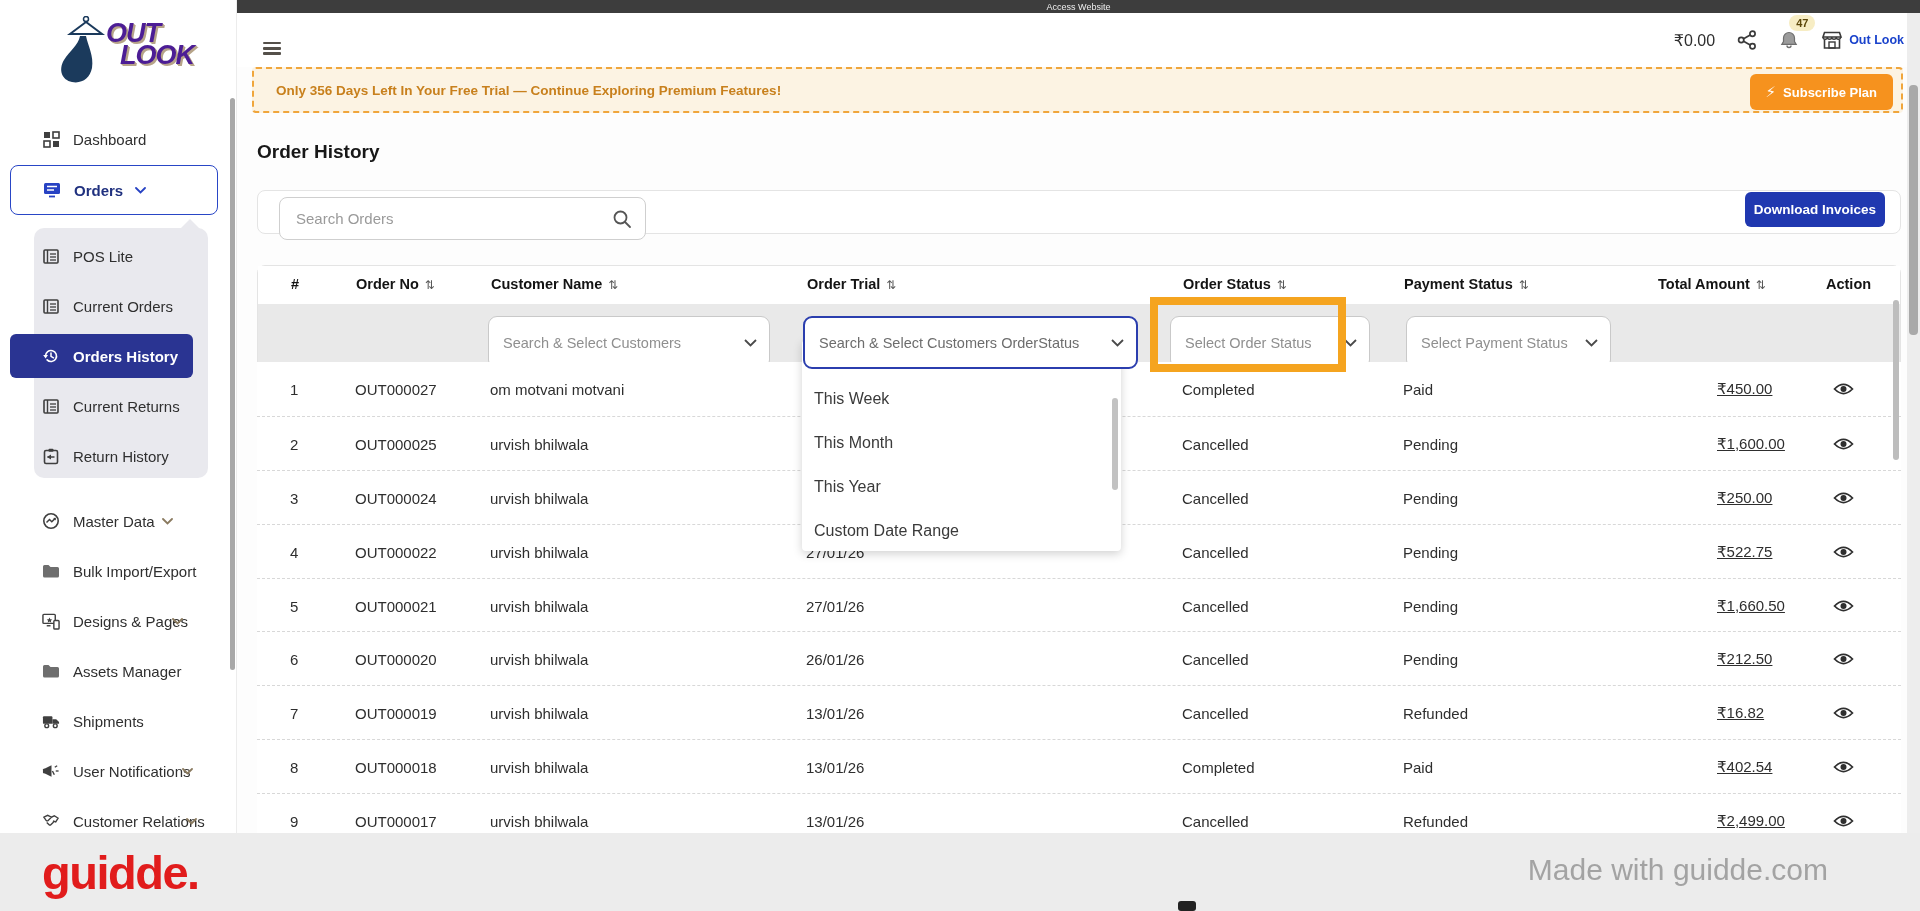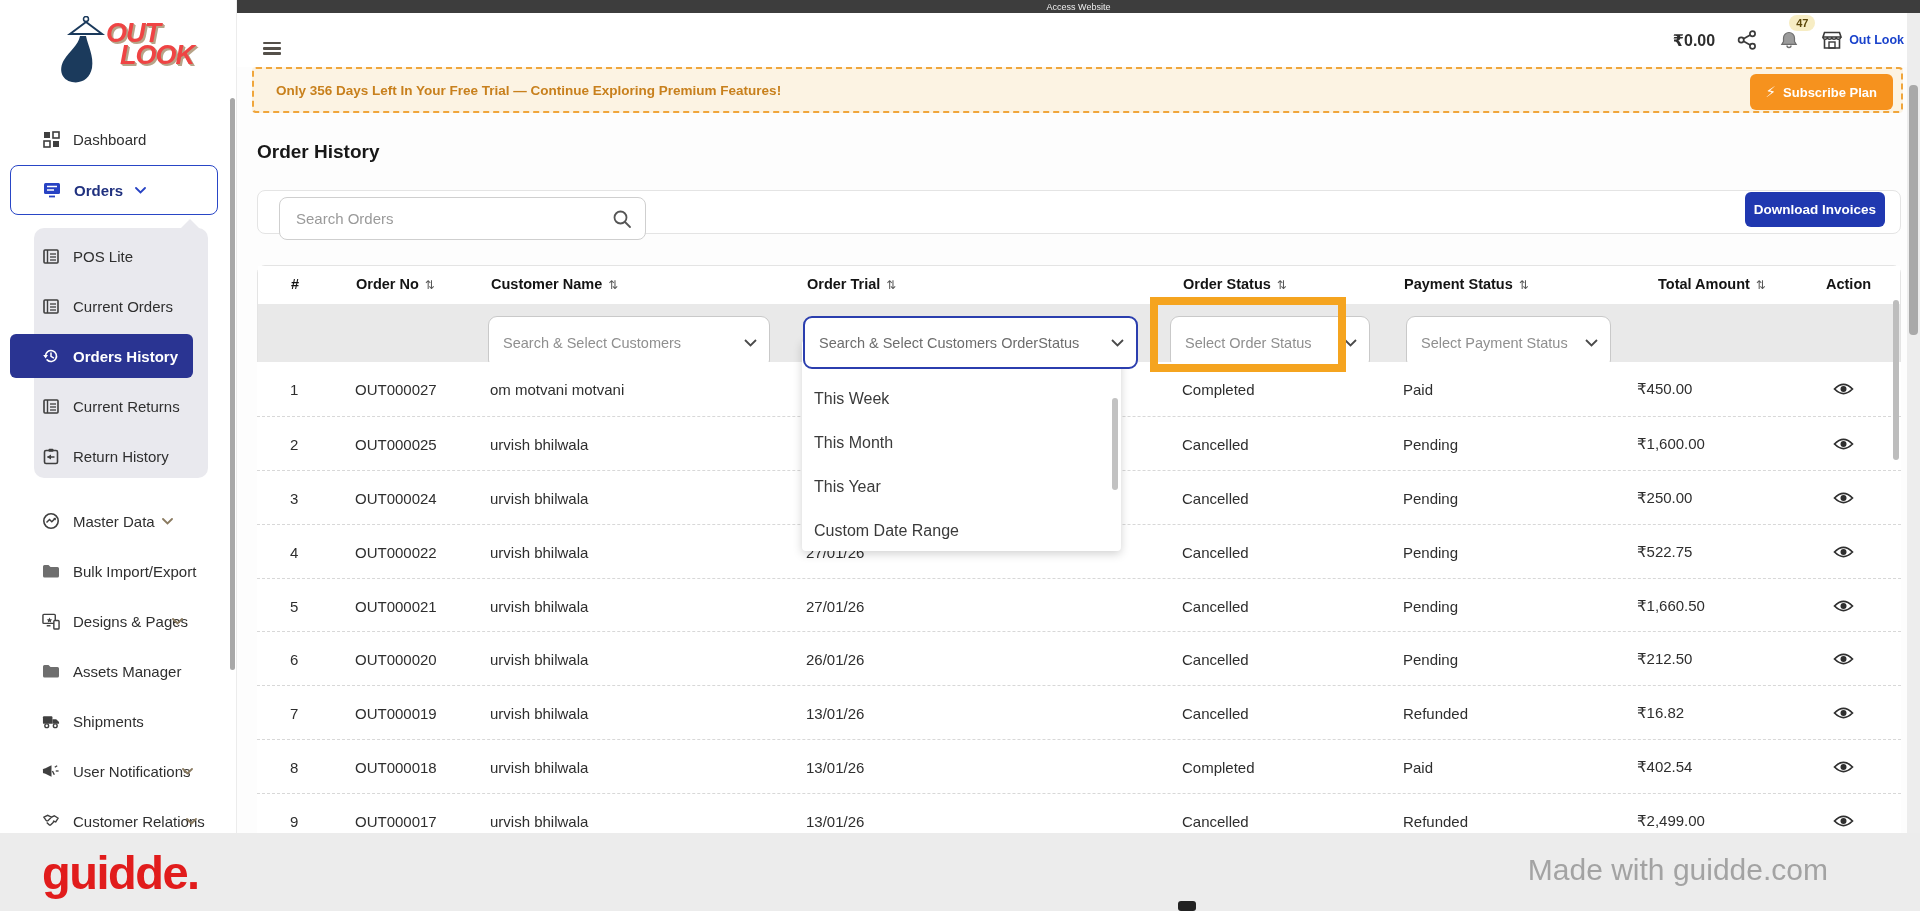--- a/index.html
+++ b/index.html
@@ -4,21 +4,21 @@
 <style>
   * { margin:0; padding:0; box-sizing:border-box; }
   html,body { background:#ffffff; }
   body { font-family:"Liberation Sans","DejaVu Sans",sans-serif; }
   #app { position:relative; width:1920px; height:911px; background:#fdfdfd; overflow:hidden; }
 
   
   .sidebar { position:absolute; left:0; top:0; width:237px; height:911px; background:#ffffff; border-right:1px solid #ececec; z-index:10; }
   .logo { position:absolute; left:48px; top:8px; width:150px; height:78px; }
   .logo-dress { position:absolute; left:2px; top:8px; }
-  .logo-text { position:absolute; left:58px; top:14px; line-height:0.82; font-weight:700; font-style:italic; font-size:27px; color:#ef4444; text-shadow:1px 1px 0 #b7a489, 2px 2px 0 #b7a489; letter-spacing:-1px; }
+  .logo-text { position:absolute; left:58px; top:14px; line-height:0.82; font-weight:700; font-style:italic; font-size:27px; color:#4c1d95; text-shadow:1px 1px 0 #b7a489, 2px 2px 0 #b7a489; letter-spacing:-1px; }
   .logo-text .l2 { margin-left:14px; display:block; }
   .nav-item { position:absolute; left:0; width:230px; height:46px; display:flex; align-items:center; cursor:pointer; }
   .nav-icon { position:absolute; left:42px; width:18px; height:18px; display:flex; align-items:center; justify-content:center; }
   .nav-label { position:absolute; left:73px; font-size:15px; font-weight:500; color:#2f2f2f; white-space:nowrap; }
   .orders-box { position:absolute; left:10px; top:165px; width:208px; height:50px; border:1.5px solid #2946c6; border-radius:8px; background:#fff; }
   .orders-box .nav-label { color:#20317f; font-weight:600; }
   .subpanel { position:absolute; left:34px; top:228px; width:174px; height:250px; background:#e9e9ee; border-radius:10px; }
   .subpanel .notch { position:absolute; left:146px; top:-9px; width:0; height:0; border-left:10px solid transparent; border-right:10px solid transparent; border-bottom:10px solid #e9e9ee; }
   .active-bar { position:absolute; left:10px; top:334px; width:183px; height:44px; background:#2a3492; border-radius:6px; z-index:2; }
   .active-bar .nav-label { color:#ffffff; font-weight:700; }
@@ -26,21 +26,21 @@
 
   
   .topbar { position:absolute; left:237px; top:0; width:1683px; height:13px; background:#3d3d3d; display:flex; align-items:center; justify-content:center; }
   .topbar span { font-size:9px; color:#efefef; }
 
   
   .header { position:absolute; left:237px; top:13px; width:1683px; height:54px; background:#ffffff; }
   .hamburger { position:absolute; left:26px; top:29px; width:18px; height:13px; cursor:pointer; }
   .hamburger div { height:2.4px; background:#55504a; margin-bottom:2.8px; border-radius:1px; }
   .hdr-right { position:absolute; right:16px; top:0; height:54px; display:flex; align-items:center; gap:22px; }
-  .wallet { font-size:16px; color:#2e2e2e; font-weight:700; }
+  .wallet { font-size:16px; color:#2e2e2e; font-weight:400; }
   .bell-wrap { position:relative; }
   .badge { position:absolute; left:10px; top:-15px; background:#f7edc4; color:#5c4708; font-size:11px; font-weight:700; padding:2px 7px; border-radius:9px; }
   .store-link { display:flex; align-items:center; gap:6px; cursor:pointer; }
   .store-link span { font-size:12.5px; font-weight:700; color:#1a43cc; }
 
   
   .banner { position:absolute; left:252px; top:67px; width:1651px; height:46px; background:#fcf3e3; border:2px dashed #f0a63c; border-radius:4px; display:flex; align-items:center; }
   .banner-msg { margin-left:22px; font-size:13.5px; font-weight:700; color:#c8801d; }
   .subscribe-btn { position:absolute; right:8px; top:5px; height:36px; padding:0 16px; background:#f6921e; border:none; border-radius:6px; color:#fff; font-weight:700; font-size:13px; display:flex; align-items:center; gap:7px; cursor:pointer; font-family:inherit; }
   .subscribe-btn .bolt { font-size:15px; }
@@ -67,21 +67,21 @@
   .fselect.active span { color:#6d6d6d; }
   .f-cust { left:230px; width:282px; }
   .f-date { left:545px; width:335px; }
   .f-status { left:912px; width:200px; }
   .f-pay { left:1148px; width:205px; }
 
   .trow { position:absolute; left:257px; width:1644px; height:54px; background:#fff; }
   .trow.sep { border-top:1px dashed #d8d8d8; }
   .cell { position:absolute; top:50%; transform:translateY(-50%); font-size:15px; color:#2e2e2e; white-space:nowrap; }
   .c-num { left:33px; } .c-ord { left:98px; } .c-cust { left:233px; } .c-date { left:549px; }
-  .c-stat { left:925px; } .c-pay { left:1146px; } .c-tot { left:1380px; }
+  .c-stat { left:925px; } .c-pay { left:1146px; } .c-tot { left:1460px;text-decoration:underline; }
   .c-eye { left:1576px; cursor:pointer; }
 
   
   .dropdown { position:absolute; left:802px; top:340px; width:319px; height:211px; background:#fff; border-radius:4px; box-shadow:0 3px 10px rgba(0,0,0,0.18); z-index:20; }
   .opt { position:absolute; left:0; width:320px; height:30px; line-height:30px; padding-left:12px; font-size:16px; color:#3a3a3a; cursor:pointer; }
   .dd-scroll { position:absolute; right:3px; top:58px; width:6px; height:92px; background:#c2c2c2; border-radius:3px; }
 
   
   .highlight { position:absolute; left:1150px; top:297px; width:196px; height:75px; border:8px solid #f5a41f; z-index:30; pointer-events:none; }
 

